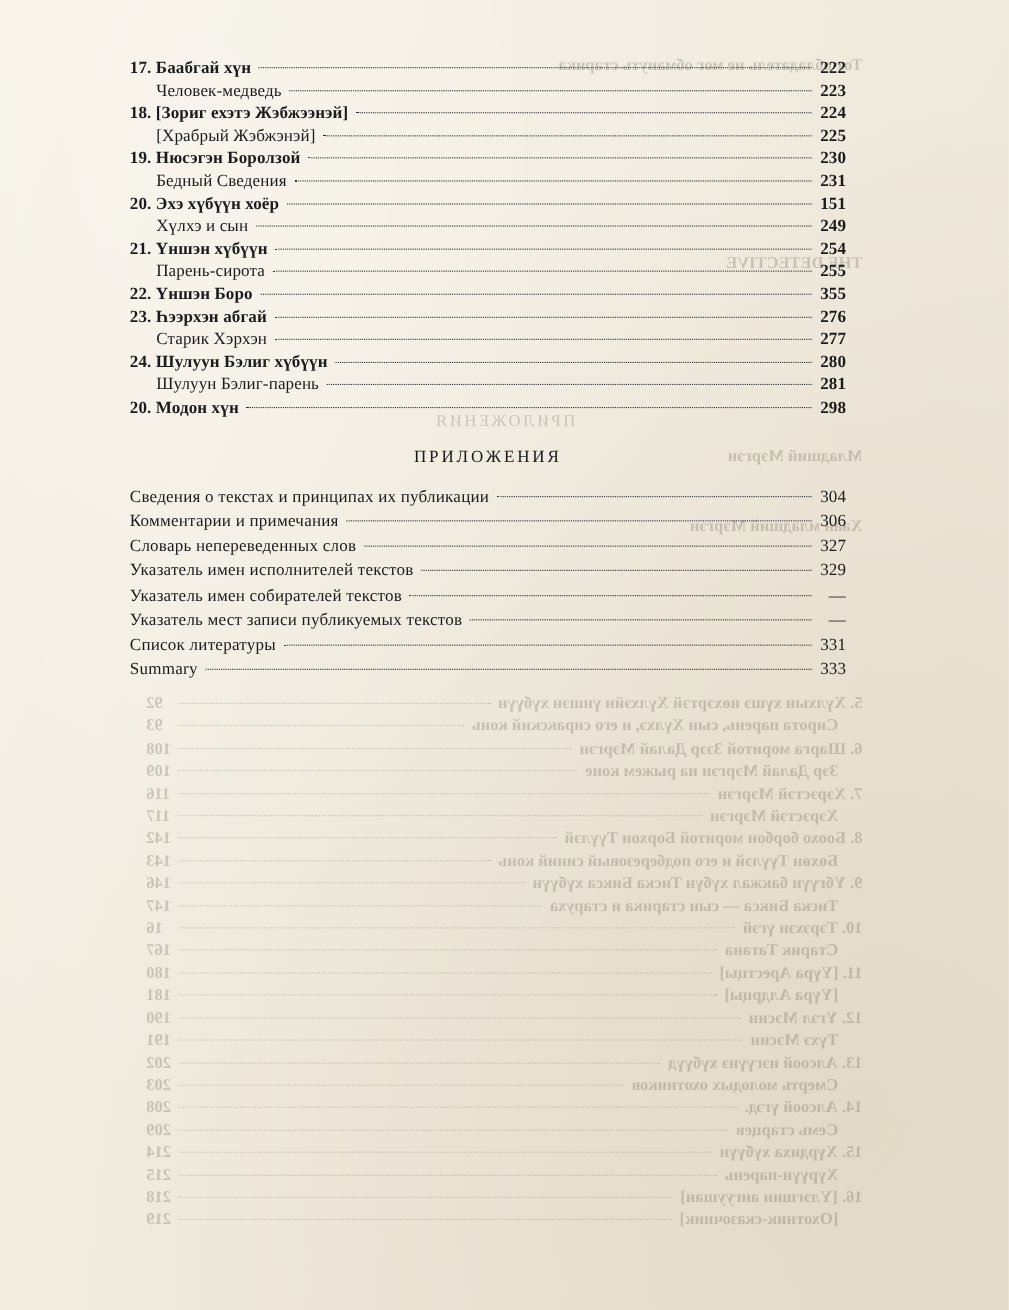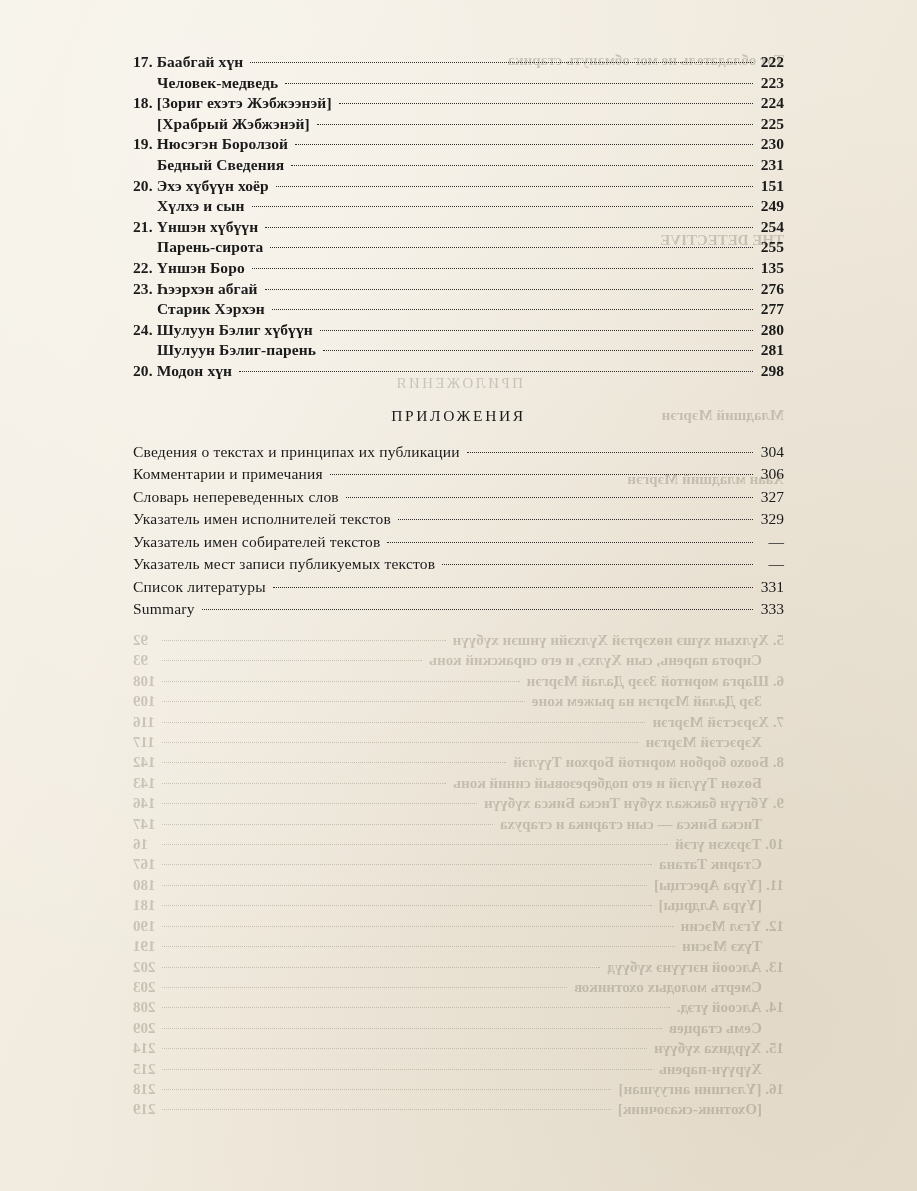--- a/index.html
+++ b/index.html
@@ -26,21 +26,21 @@
     pointer-events: none;
   }
   .page {
     position: absolute;
     inset: 0;
   }
 
   
   .content {
     position: absolute;
-    left: 133px;
+    left: 118px;
     top: 52px;
     width: 651px;
   }
 
   .toc-list {
     list-style: none;
     margin: 0;
     padding: 0;
   }
   .toc-row {
@@ -51,21 +51,21 @@
     white-space: nowrap;
   }
   .toc-row.sub {
     padding-left: 24px;
   }
   .toc-title {
     font-weight: bold;
     letter-spacing: 0.1px;
   }
   .toc-row.sub .toc-title {
-    font-weight: bold;
+    font-weight: normal;
   }
   .dots {
     flex: 1 1 auto;
     margin: 0 5px 0 7px;
     border-bottom: 1.5px dotted #2b2b2b;
     transform: translateY(-4px);
     min-width: 12px;
     height: 1px;
   }
   .page-num {
@@ -333,21 +333,21 @@
           <span class="page-num">254</span>
         </li>
         <li class="toc-row sub">
           <span class="toc-title">Парень-сирота</span>
           <span class="dots"></span>
           <span class="page-num">255</span>
         </li>
         <li class="toc-row">
           <span class="toc-title">22. Үншэн Боро</span>
           <span class="dots"></span>
-          <span class="page-num">135</span>
+          <span class="page-num">355</span>
         </li>
         <li class="toc-row">
           <span class="toc-title">23. Һээрхэн абгай</span>
           <span class="dots"></span>
           <span class="page-num">276</span>
         </li>
         <li class="toc-row sub">
           <span class="toc-title">Старик Хэрхэн</span>
           <span class="dots"></span>
           <span class="page-num">277</span>

